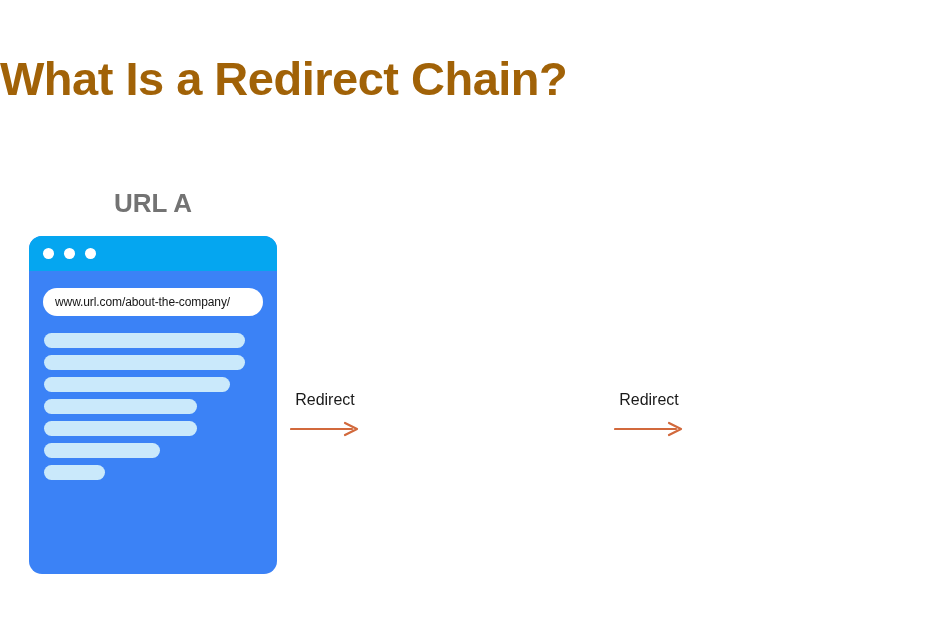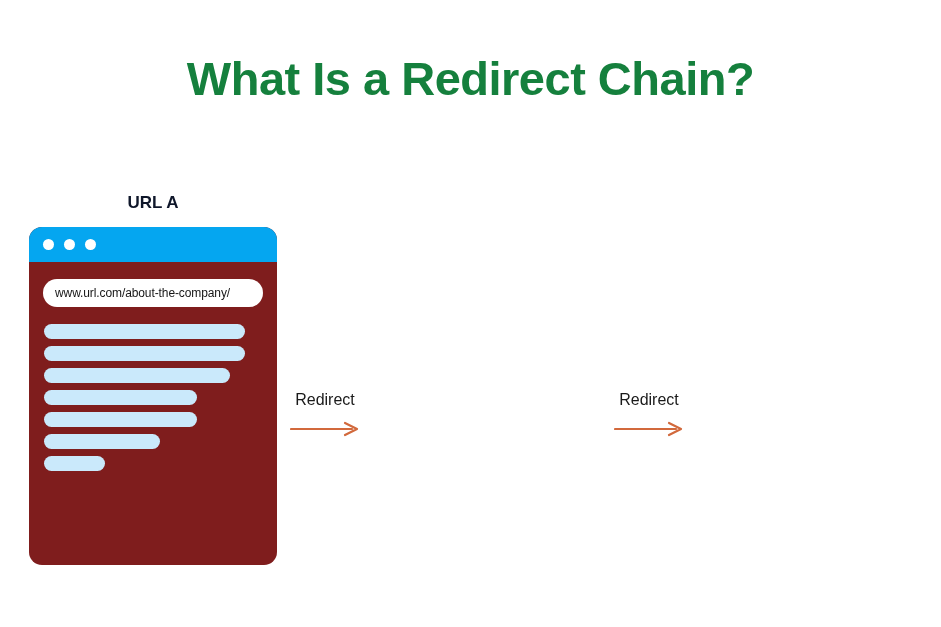--- a/index.html
+++ b/index.html
@@ -21,24 +21,23 @@
     width: 941px;
     height: 627px;
   }
 
   
   .page-title {
     position: absolute;
     top: 53px;
     left: 0;
     width: 941px;
-    text-align: center;
     font-size: 47px;
     font-weight: bold;
-    color: #15803d;
+    color: #a16207;
     letter-spacing: -0.5px;
     line-height: 1.1;
     white-space: nowrap;
   }
 
   
   .diagram {
     position: absolute;
     top: 186px;
     left: 0;
@@ -51,34 +50,34 @@
     position: absolute;
     top: 0;
     width: 248px;
   }
   .column.col-a { left: 29px; }
   .column.col-b { left: 353px; }
   .column.col-c { left: 676px; }
 
   .card-label {
     text-align: center;
-    font-size: 17px;
+    font-size: 26px;
     font-weight: bold;
-    color: #0f172a;
+    color: #737373;
     letter-spacing: 0px;
     height: 34px;
     line-height: 34px;
   }
 
   
   .browser-card {
-    margin-top: 7px;
+    margin-top: 16px;
     width: 248px;
     height: 338px;
-    background: #7f1d1d;
+    background: #3b82f6;
     border-radius: 13px;
     overflow: hidden;
     position: relative;
     box-sizing: border-box;
   }
 
   .browser-bar {
     width: 100%;
     height: 35px;
     background: #05a6f0;

